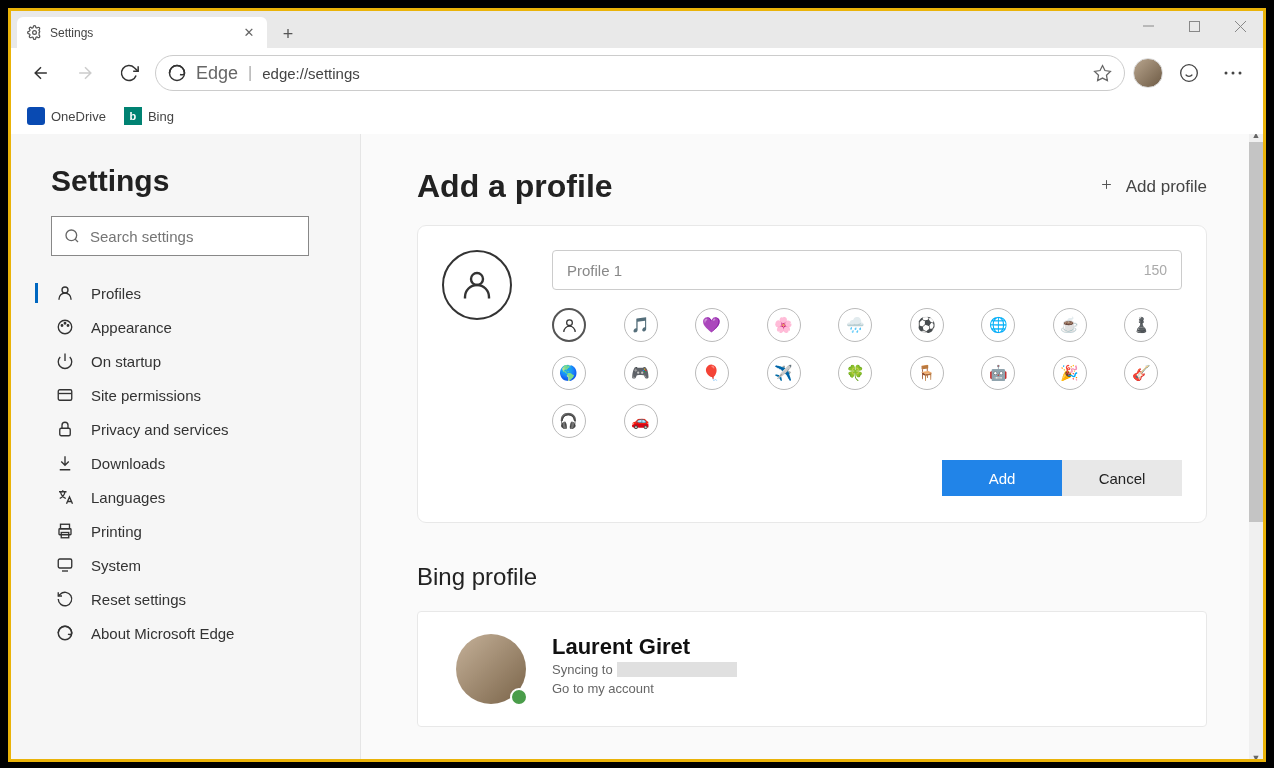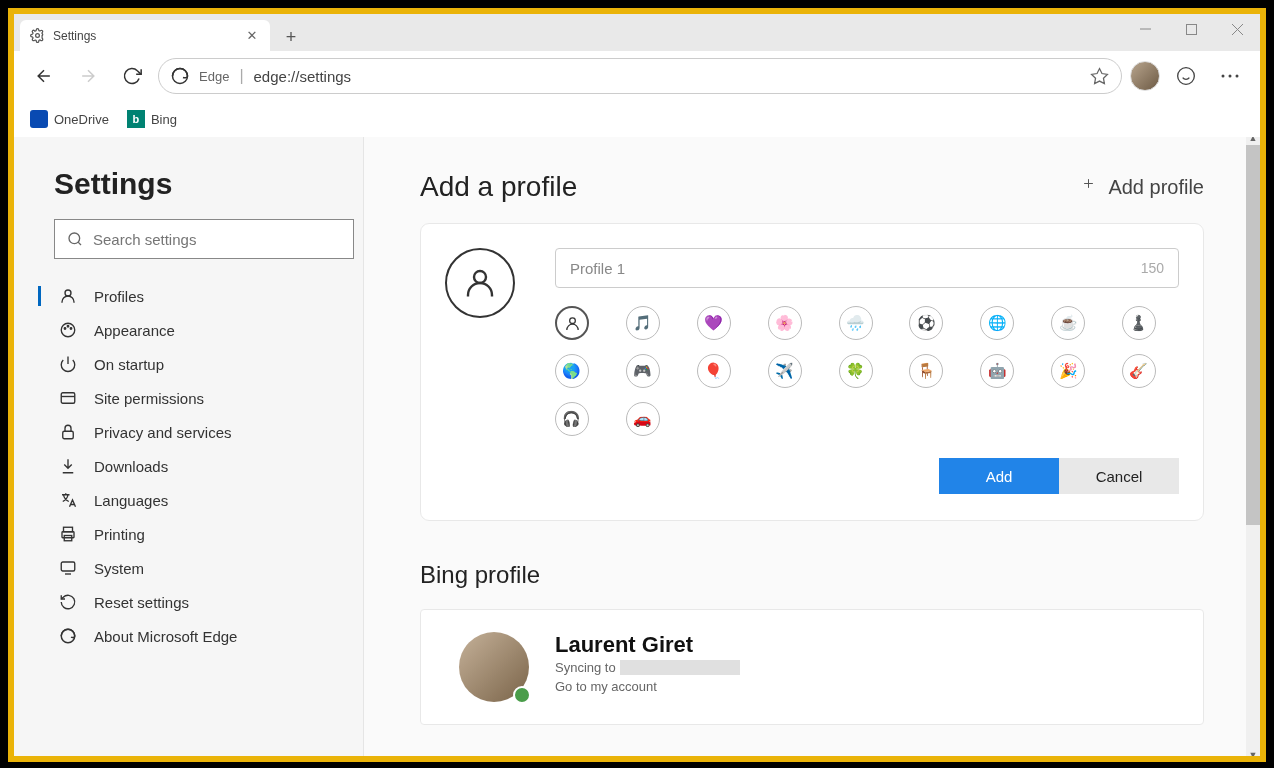--- a/index.html
+++ b/index.html
@@ -1,51 +1,51 @@
 <!DOCTYPE html>
 <html><head>
 <meta charset="utf-8">
 <style>
 *{margin:0;padding:0;box-sizing:border-box;font-family:"Segoe UI",Arial,sans-serif}
 body{width:1274px;height:768px;overflow:hidden;background:#000}
-.window{position:absolute;top:8px;left:8px;right:8px;bottom:6px;background:#be185d;border:6px solid #eab308;display:flex;flex-direction:column}
+.window{position:absolute;top:8px;left:8px;right:8px;bottom:6px;background:#be185d;border:3px solid #eab308;display:flex;flex-direction:column}
 .titlebar{height:37px;background:#e9e9e9;display:flex;align-items:flex-start;position:relative}
 .tab{margin-top:6px;margin-left:6px;height:31px;background:#fff;border-radius:6px 6px 0 0;display:flex;align-items:center;padding:0 10px;width:250px;position:relative}
 .tab-title{font-size:12px;color:#444;margin-left:8px;flex:1}
 .tab-close{width:16px;height:16px;display:flex;align-items:center;justify-content:center;color:#666;cursor:pointer;font-size:13px}
 .newtab{width:30px;height:30px;margin-top:8px;margin-left:6px;display:flex;align-items:center;justify-content:center;color:#555;cursor:pointer;font-size:18px;font-weight:300}
 .wincontrols{position:absolute;right:0;top:0;display:flex}
 .winbtn{width:46px;height:30px;display:flex;align-items:center;justify-content:center;color:#888;cursor:pointer}
 .toolbar{height:50px;background:#fff;display:flex;align-items:center;padding:0 12px;gap:8px}
 .navbtn{width:36px;height:36px;display:flex;align-items:center;justify-content:center;color:#333;cursor:pointer;border-radius:4px}
 .navbtn.disabled{color:#bbb}
 .addr{flex:1;height:36px;border:1px solid #ccc;border-radius:18px;display:flex;align-items:center;padding:0 12px;gap:10px;background:#fff}
-.addr-prefix{color:#666;font-size:13px;display:flex;align-items:center;gap:8px}
+.addr-prefix{color:#666;font-size:18px;display:flex;align-items:center;gap:8px}
 .addr-divider{color:#aaa}
 .addr-url{color:#444;font-size:15px}
 .tbicon{width:36px;height:36px;display:flex;align-items:center;justify-content:center;cursor:pointer}
 .avatar-sm{width:30px;height:30px;border-radius:50%;background:linear-gradient(135deg,#b8a58e,#6d5a44);border:1px solid #ddd}
 .favbar{height:36px;background:#fff;display:flex;align-items:center;padding:0 16px;gap:18px}
 .favitem{display:flex;align-items:center;gap:6px;font-size:13px;color:#444;cursor:pointer}
 .favicon-onedrive{width:18px;height:18px;background:#094ab2;border-radius:3px}
 .favicon-bing{width:18px;height:18px;background:#008272;display:flex;align-items:center;justify-content:center;color:#fff;font-size:11px;font-weight:bold}
 .content{flex:1;display:flex;min-height:0}
 .sidebar{width:350px;background:#f6f6f6;border-right:1px solid #e5e5e5;padding:30px 24px 0 40px;overflow:auto}
 .sidebar h1{font-size:30px;font-weight:700;color:#222;margin-bottom:18px}
-.search{width:300px;height:40px;border:1px solid #888;background:#fff;display:flex;align-items:center;padding:0 12px;gap:10px}
+.search{width:258px;height:40px;border:1px solid #888;background:#fff;display:flex;align-items:center;padding:0 12px;gap:10px}
 .search input{border:none;outline:none;font-size:15px;color:#666;flex:1;background:transparent}
 .nav{margin-top:20px;display:flex;flex-direction:column}
 .navitem{height:34px;display:flex;align-items:center;gap:16px;font-size:15px;color:#333;cursor:pointer;position:relative;padding-left:4px}
 .navitem.active::before{content:"";position:absolute;left:-16px;top:7px;bottom:7px;width:3px;background:#0067c0}
 .navitem .icon{width:20px;height:20px;display:flex;align-items:center;justify-content:center;color:#444}
 .main{flex:1;background:#fafafa;overflow:hidden;position:relative}
 .main-inner{padding:34px 56px 34px 56px;height:100%;overflow-y:auto}
 .section-hdr{display:flex;justify-content:space-between;align-items:center;margin-bottom:20px}
-.section-hdr h2{font-size:28px;font-weight:400;color:#222}
-.addprofile-link{display:flex;align-items:flex-start;gap:12px;color:#444;font-size:20px;cursor:pointer}
+.section-hdr h2{font-size:32px;font-weight:700;color:#222}
+.addprofile-link{display:flex;align-items:flex-start;gap:12px;color:#444;font-size:17px;cursor:pointer}
 .card{background:#fff;border:1px solid #e8e8e8;border-radius:9px;padding:24px 24px 26px 24px}
 .profile-row{display:flex;gap:40px}
 .profile-avatar-lg{width:70px;height:70px;border:2px solid #333;border-radius:50%;display:flex;align-items:center;justify-content:center;flex-shrink:0}
 .profile-form{flex:1}
 .name-input{width:100%;height:40px;border:1px solid #ccc;border-radius:4px;padding:0 14px;font-size:15px;color:#666;display:flex;align-items:center;justify-content:space-between;position:relative}
 .name-input .limit{color:#aaa;font-size:14px}
 .icon-grid{margin-top:18px;display:grid;grid-template-columns:repeat(9,1fr);gap:14px}
 .icon-cell{width:34px;height:34px;border:1px solid #bbb;border-radius:50%;display:flex;align-items:center;justify-content:center;cursor:pointer;background:#fff;font-size:15px}
 .icon-cell.selected{border:2px solid #555}
 .btnrow{display:flex;justify-content:flex-end;gap:0;margin-top:22px}

